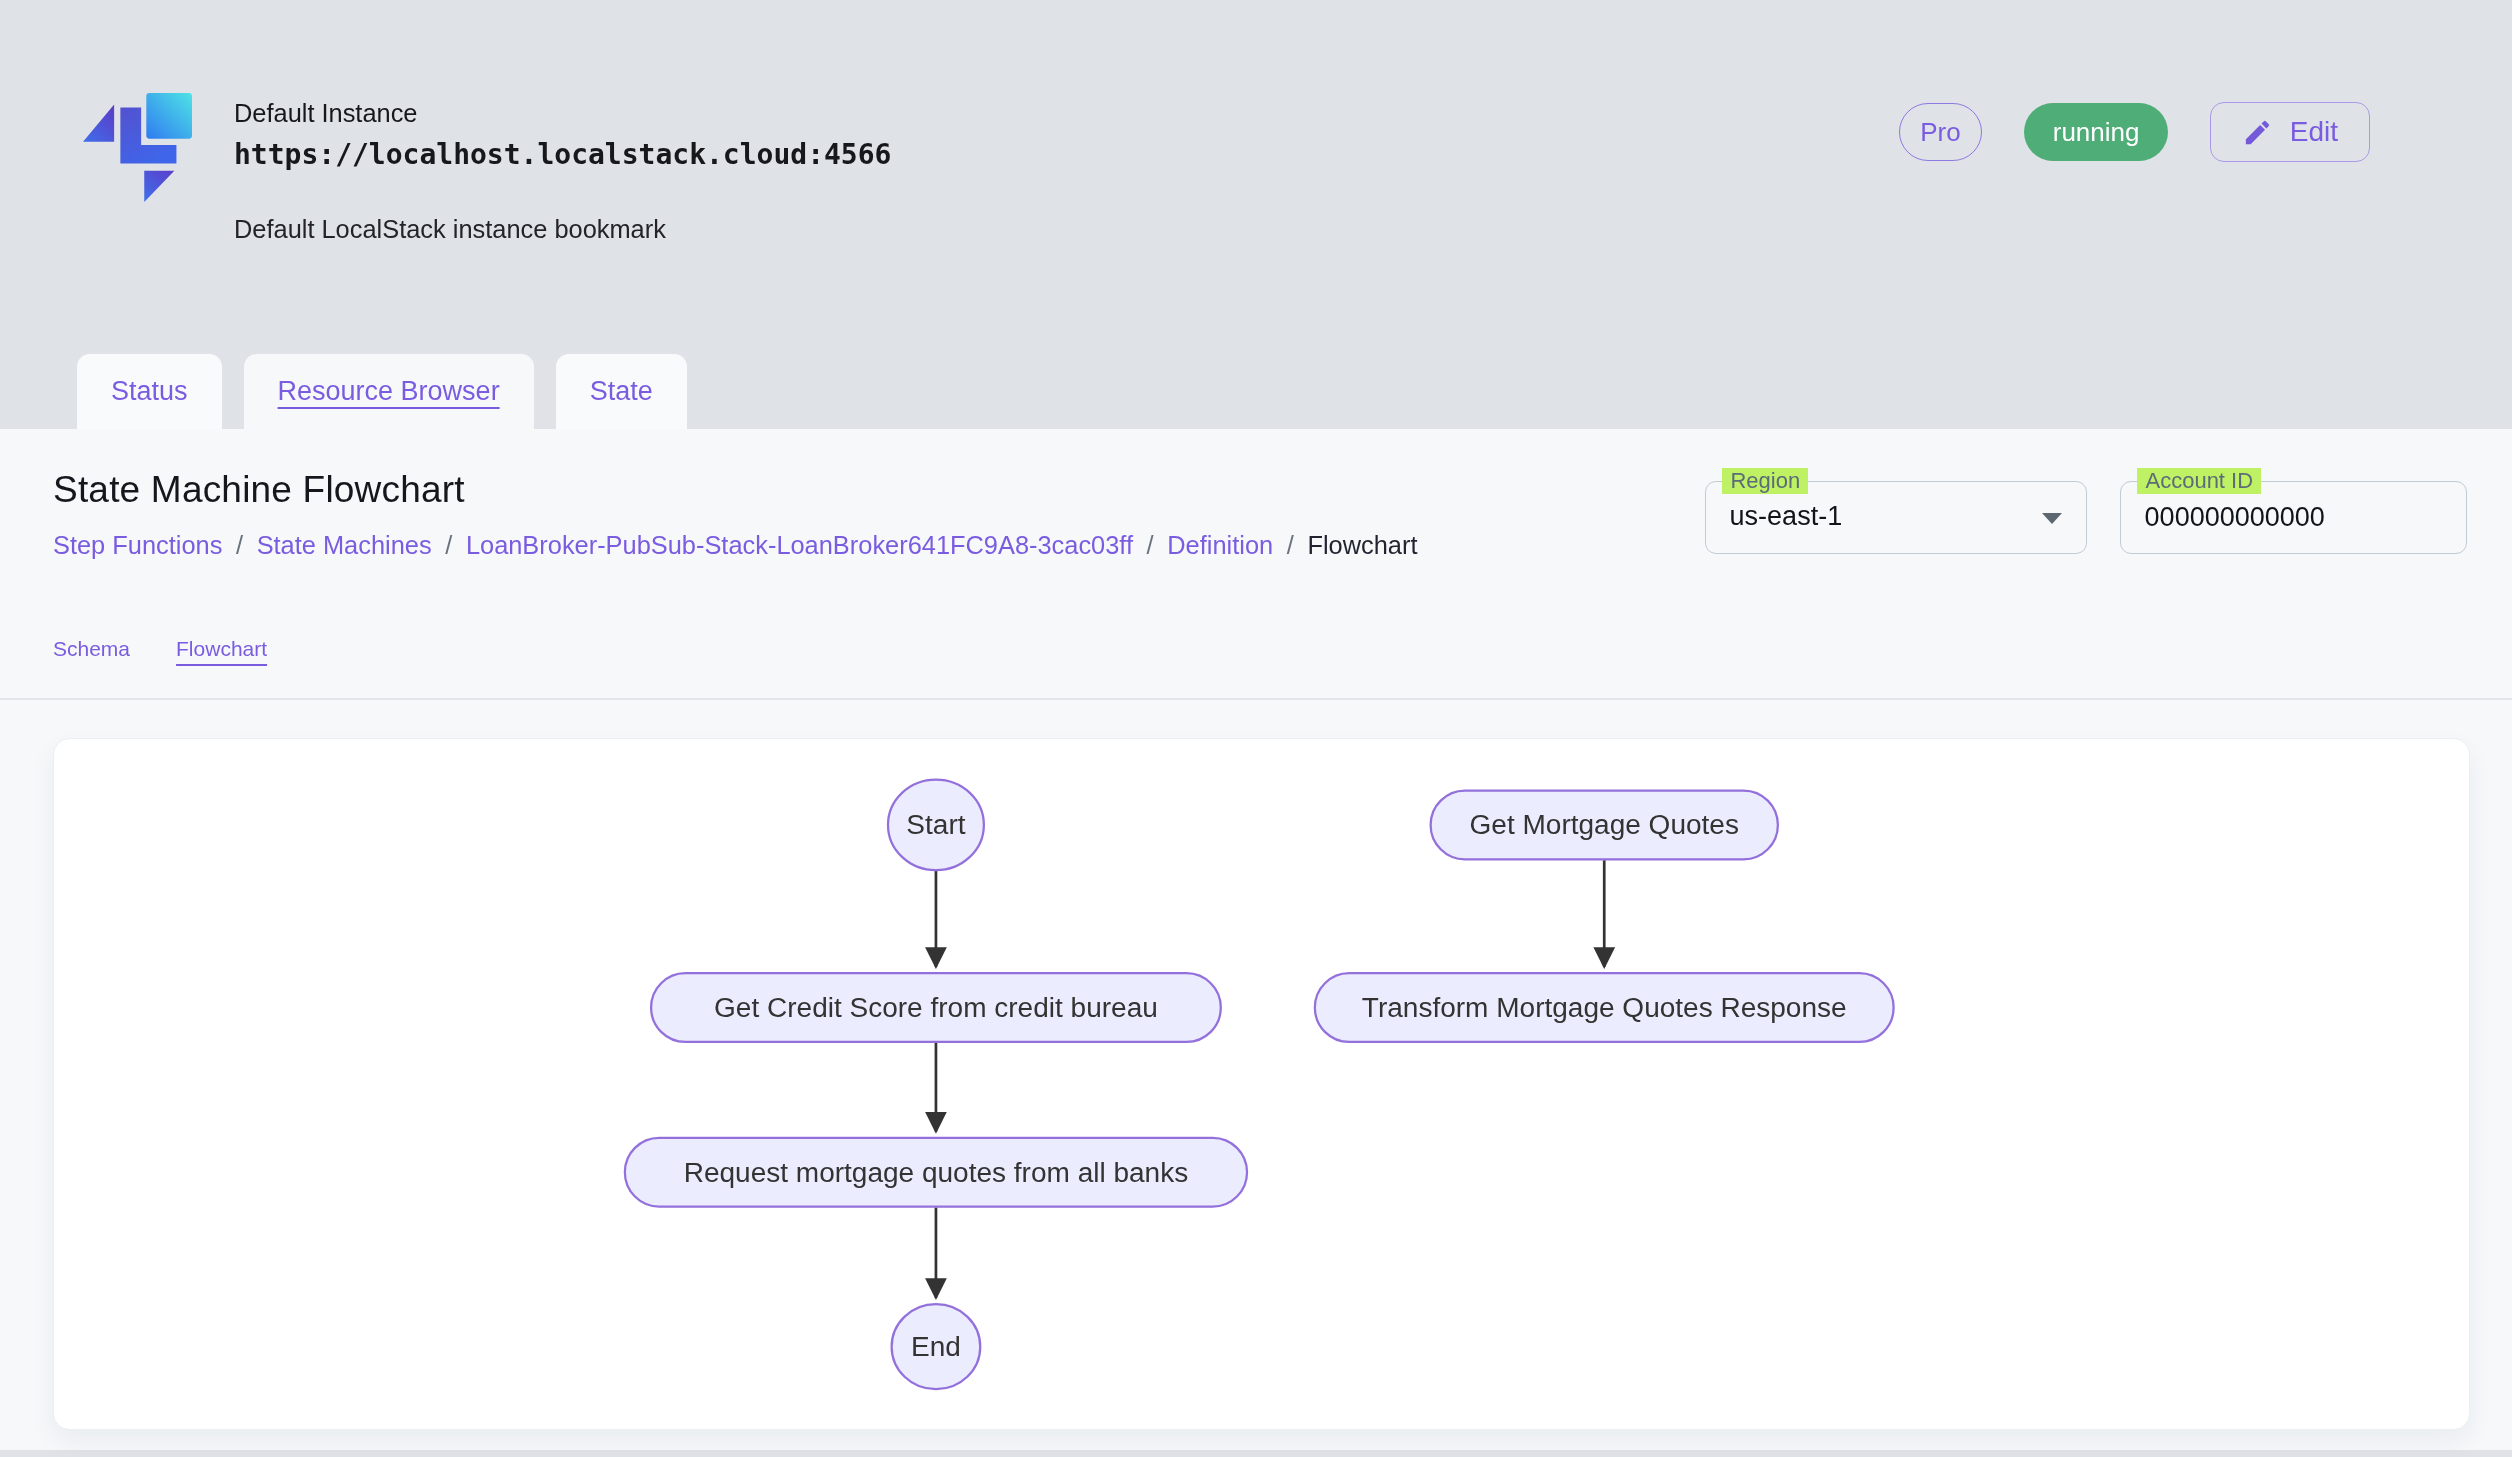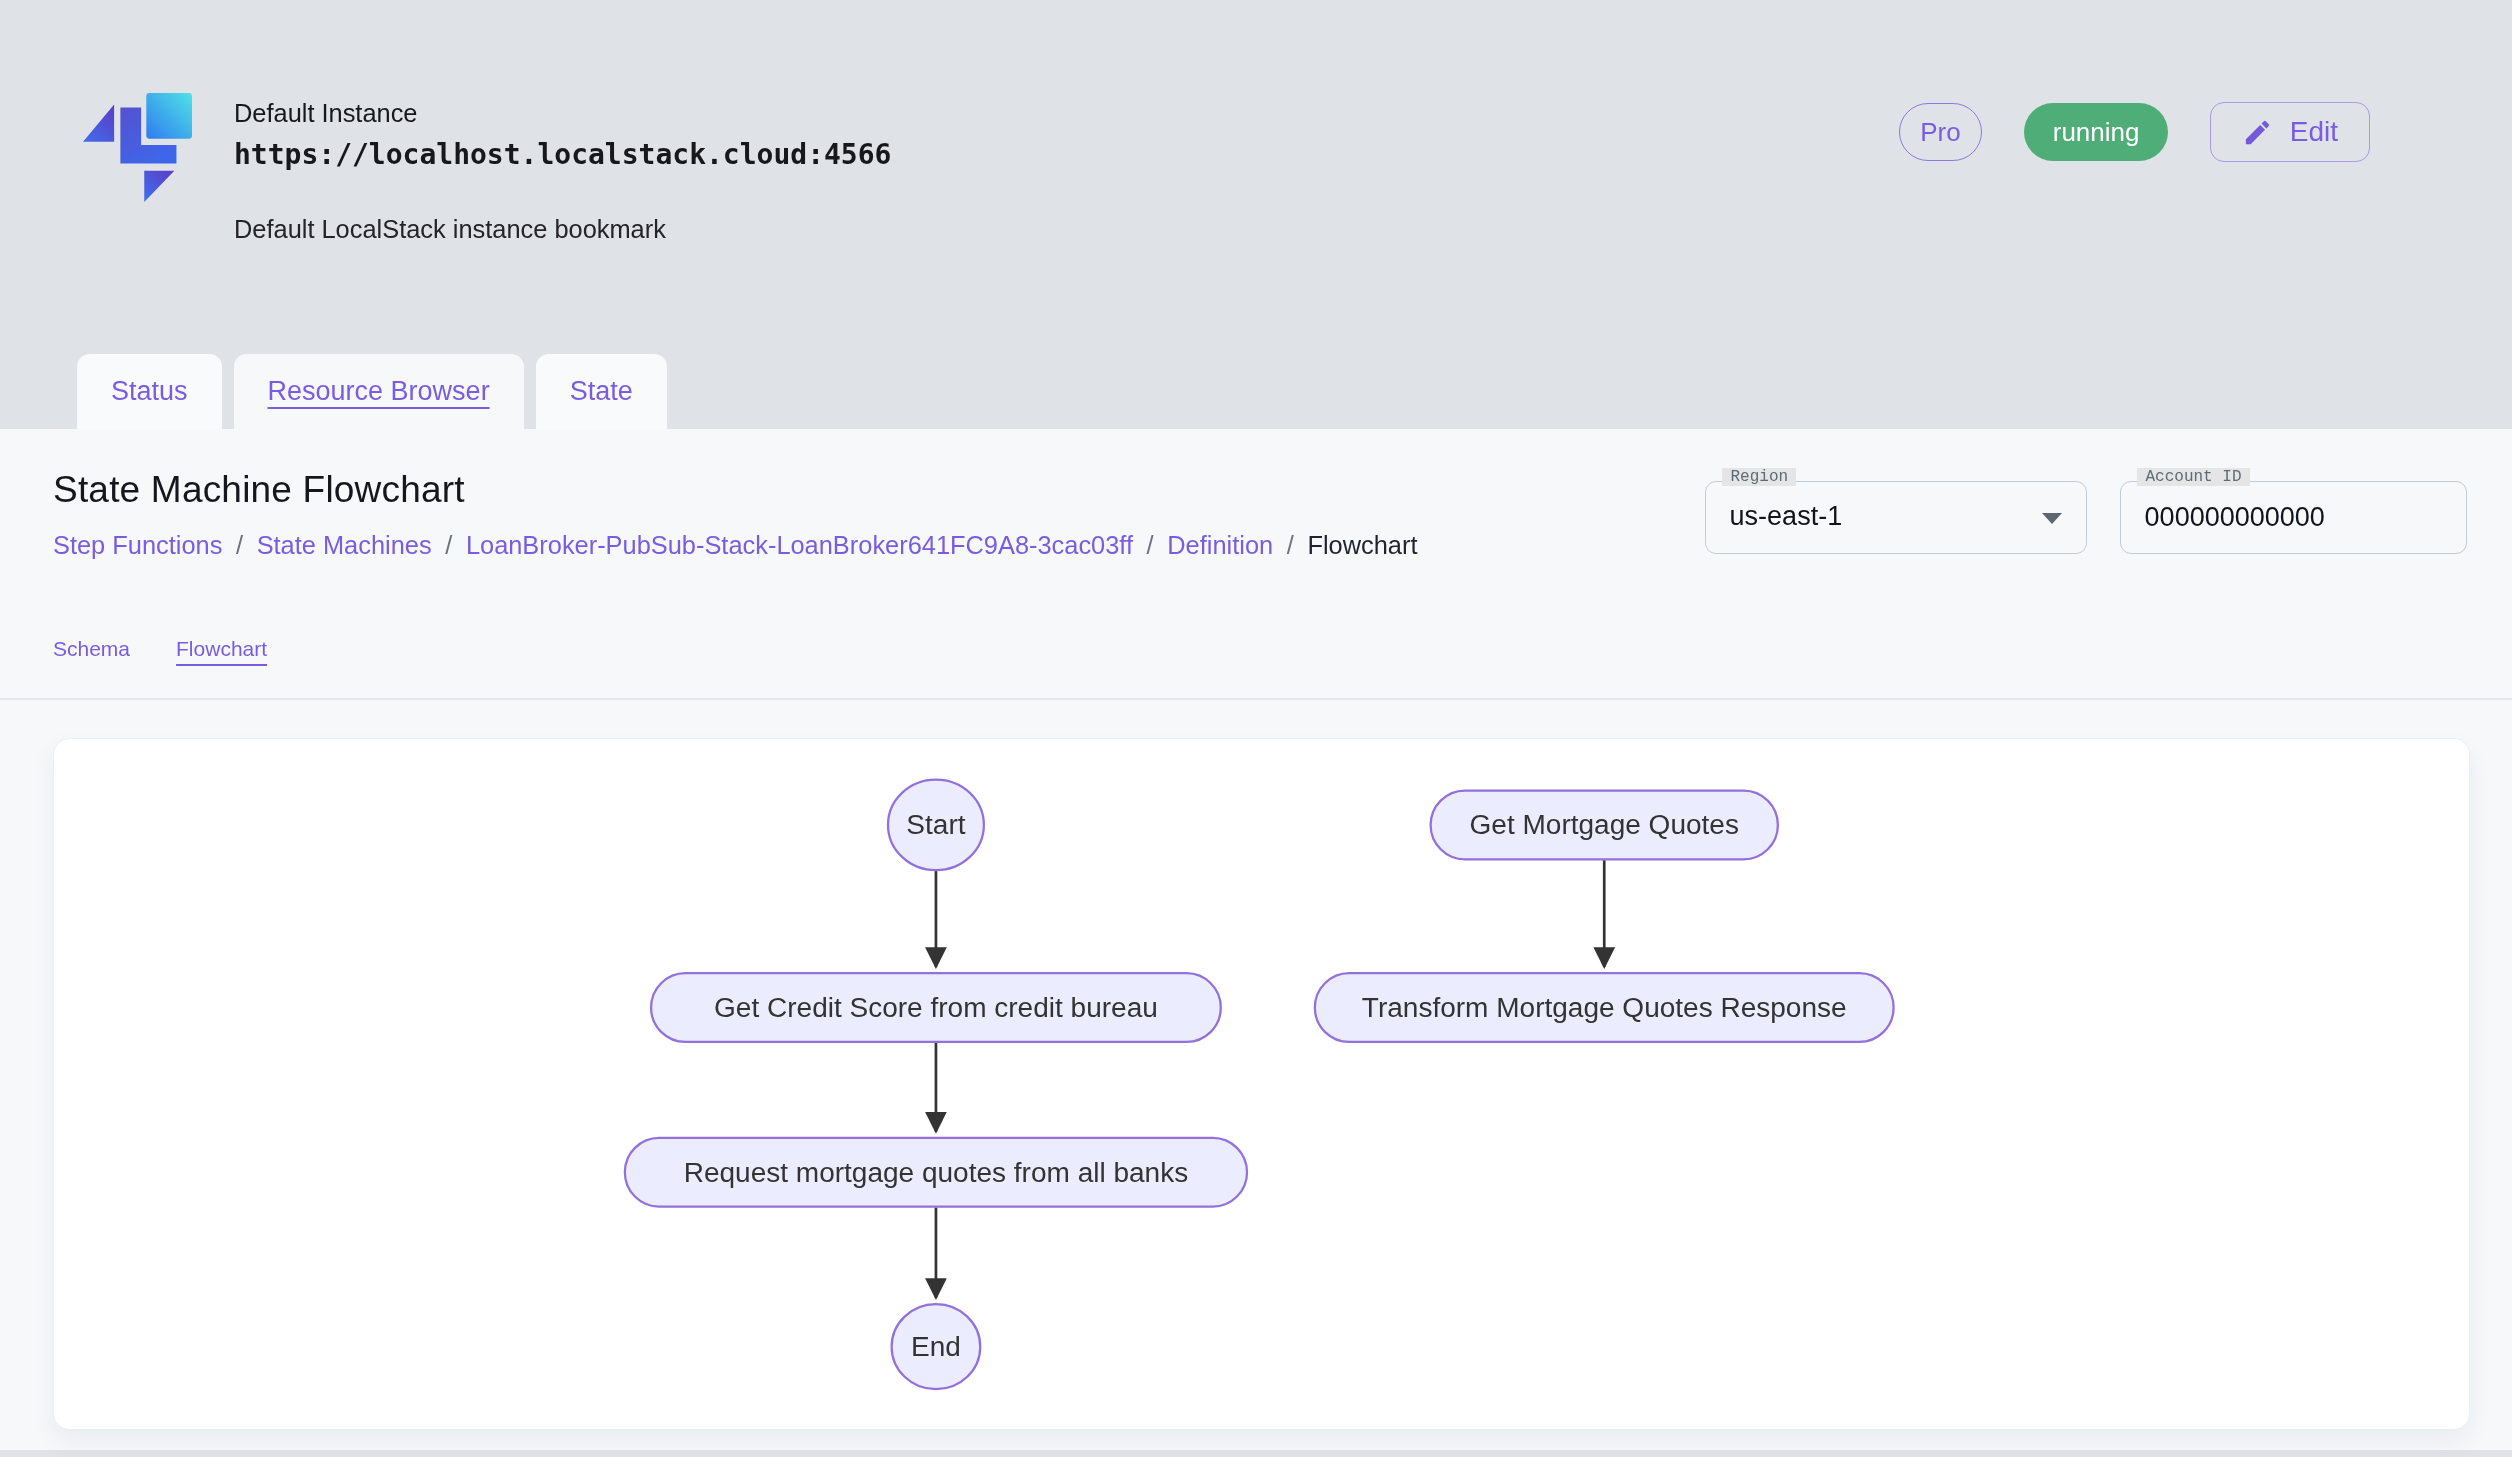--- a/index.html
+++ b/index.html
@@ -24,40 +24,40 @@
   .chip-pro { border:1.8px solid #8d79e2; color:#7a5ce0; padding:0 20px; background:transparent; }
   .chip-running { background:#4fae78; color:#ffffff; padding:0 29px; }
   .btn-edit {
     display:flex; align-items:center; gap:16.3px; height:60px; padding:0 31px;
     border:1.8px solid #a99ae8; border-radius:14px; color:#7a5ce0; font-size:28px;
     background:transparent; cursor:pointer;
   }
   .btn-edit svg { width:31px; height:31px; }
 
   
-  .tabbar { position:absolute; left:77px; top:354px; height:75px; display:flex; gap:12px; }
+  .tabbar { position:absolute; left:77px; top:354px; height:75px; display:flex; gap:22px; }
   .tab {
     display:flex; align-items:center; padding:0 34px; font-size:27px; color:#7a5ce0;
     background:rgba(251,252,254,0.92); border-radius:12.7px 12.7px 0 0; cursor:pointer;
   }
   .tab.active { background:#f6f8fa; }
   .tab.active .tab-label { text-decoration:underline; text-underline-offset:7.3px; text-decoration-thickness:1.8px; }
 
   
   .panel { position:absolute; left:0; top:429px; width:2512px; height:1021px; background:#f6f8fa; }
   .page-title { position:absolute; left:53px; top:40px; font-size:37px; font-weight:500; color:#14181d; letter-spacing:0.2px; }
   .breadcrumb { position:absolute; left:53px; top:102px; display:flex; gap:13.6px; font-size:25.4px; align-items:center; }
   .crumb-link { color:#7a5ce0; cursor:pointer; }
   .crumb-sep { color:#6b7280; }
   .crumb-current { color:#1f2430; }
 
   .field { position:absolute; height:73px; border:1.8px solid #c2ccd4; border-radius:11px; }
   .field-label {
-    position:absolute; top:-13.6px; left:16.3px; font-size:16px; color:#5c6b77;
-    background:#e5e5e5; padding:0 8.2px;font-family:Liberation Mono, monospace;
+    position:absolute; top:-13.6px; left:16.3px; font-size:22px; color:#5c6b77;
+    background:#bef264; padding:0 8.2px;
   }
   .field-value { font-size:27px; color:#10151a; line-height:69px; padding-left:23.6px; }
   .field-region { left:1705px; top:52px; width:382px; cursor:pointer; }
   .field-account { left:2120px; top:52px; width:347px; }
   .field-account input {
     width:100%; height:100%; border:none; outline:none; background:transparent;
     font-size:27px; color:#10151a; padding-left:23.6px; font-family:"Liberation Sans", sans-serif;
   }
   .select-arrow {
     position:absolute; right:23.6px; top:31px; width:0; height:0;

